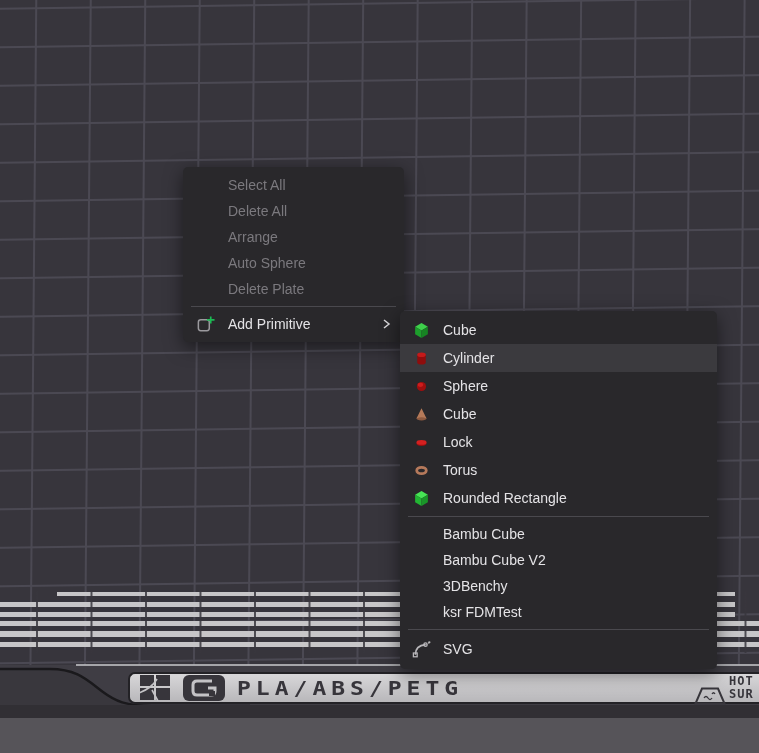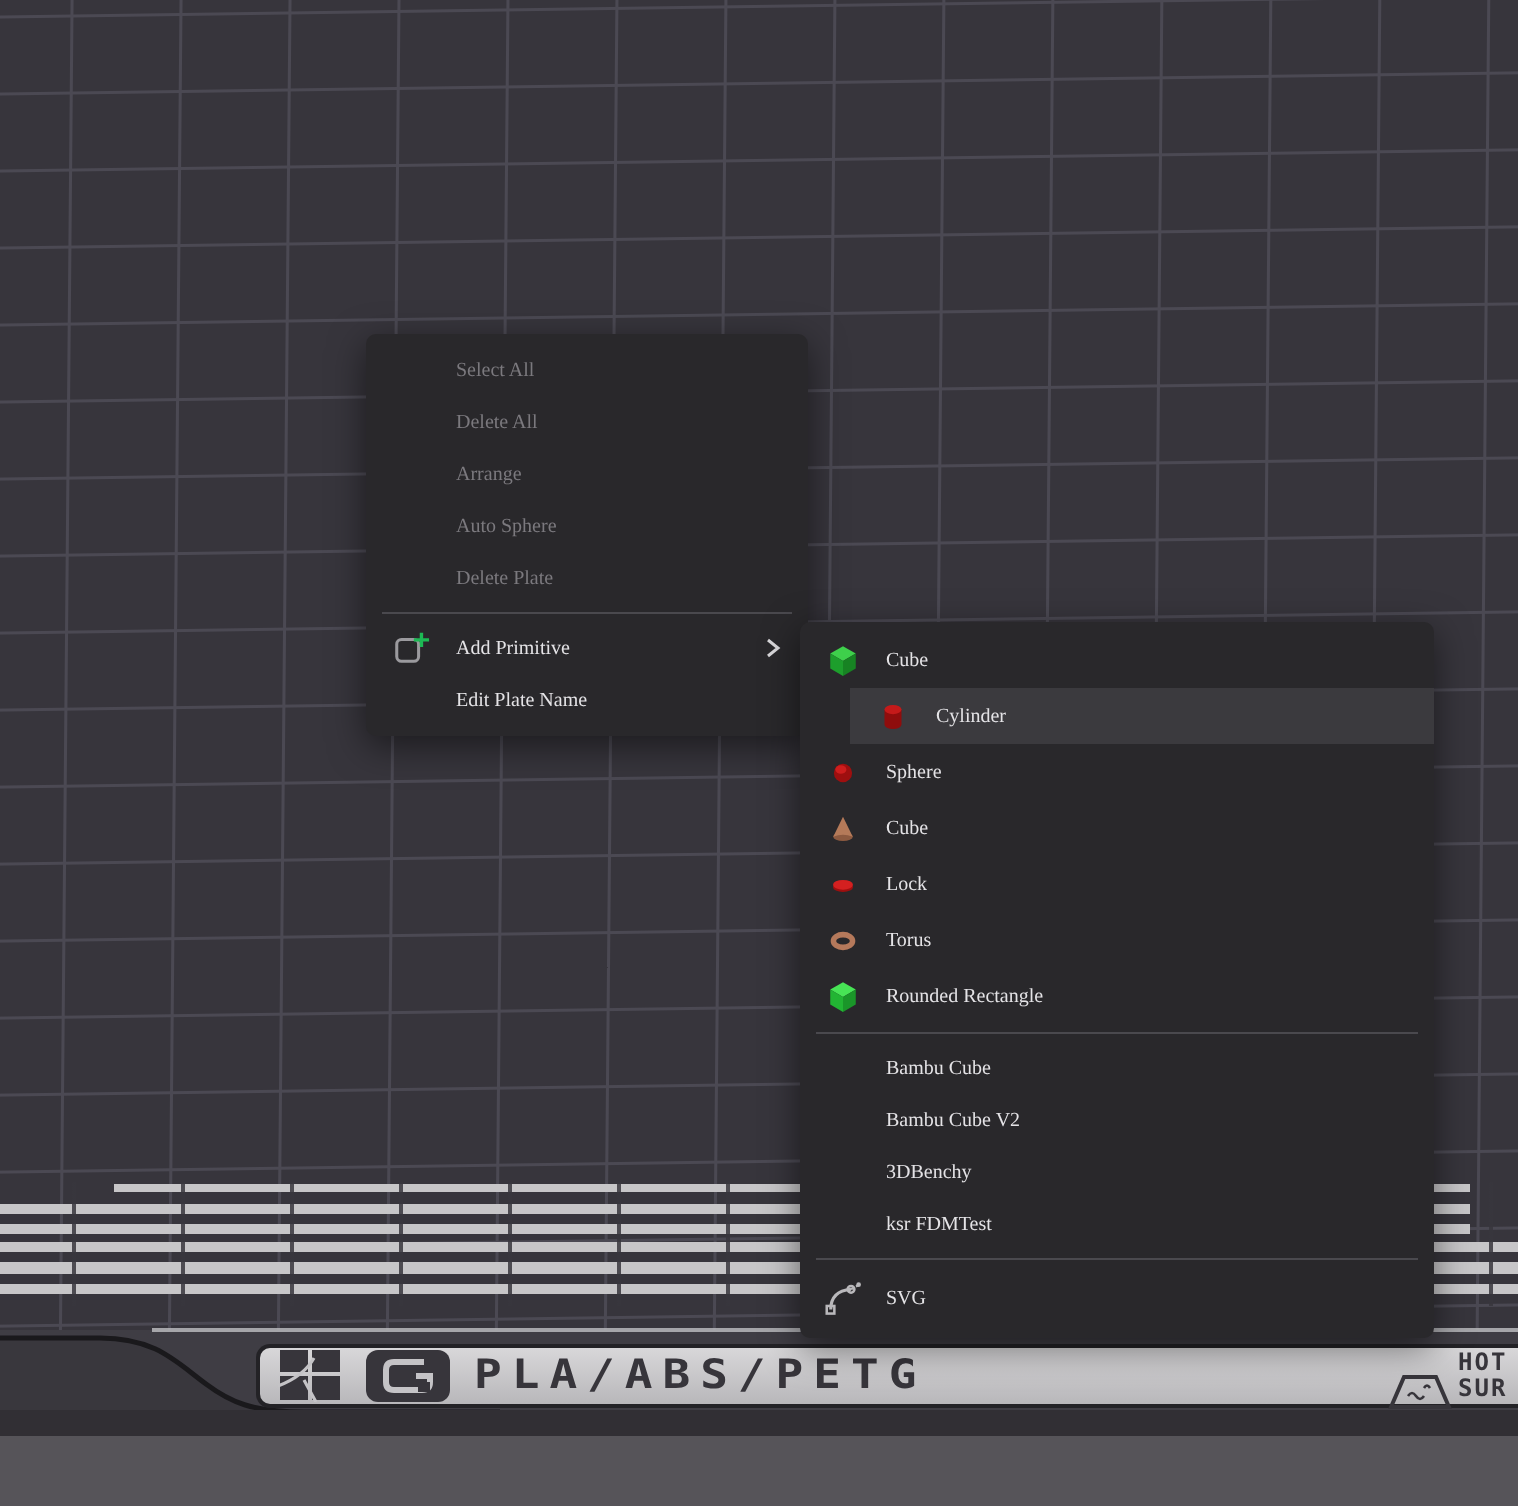--- a/index.html
+++ b/index.html
@@ -35,32 +35,32 @@
        transform:scaleY(.88);white-space:nowrap;}
   .hot-wrap{position:absolute;right:-1px;top:1px;text-align:left;
        font-family:"DejaVu Sans Mono",monospace;font-weight:bold;font-size:12px;
        line-height:13px;color:#37353b;letter-spacing:1px;width:44px;overflow:hidden;}
   .warn-icon{position:absolute;right:46px;bottom:-3px;}
   .strip-dark{position:absolute;left:0;top:705px;width:759px;height:13px;background:#312f34;}
   .strip-light{position:absolute;left:0;top:718px;width:759px;height:35px;background:#565459;}
 
   
   .menu{position:absolute;background:#29282b;border-radius:5px;
-        box-shadow:0 5px 18px rgba(0,0,0,.5);color:#e4e3e6;font-size:10px;
-        padding:5px 0;z-index:10;font-family:Liberation Serif, serif;}
+        box-shadow:0 5px 18px rgba(0,0,0,.5);color:#e4e3e6;font-size:14px;
+        padding:5px 0;z-index:10;}
   .main-menu{left:183px;top:167px;width:221px;}
   .submenu{left:400px;top:311px;width:317px;z-index:11;}
   .mi{display:flex;align-items:center;height:26px;}
   .submenu .mi{height:28px;}
   .submenu .mi.small{height:26px;}
   .mi .gutter{width:45px;display:flex;align-items:center;justify-content:center;flex:0 0 45px;}
   .submenu .mi .gutter{width:43px;flex:0 0 43px;}
   .mi .lbl{white-space:nowrap;}
   .mi.disabled{color:#7b797e;}
-  .mi.hover{background:#3b3a3e;margin-left:25px;}
+  .mi.hover{background:#3b3a3e;}
   .mi .chev{margin-left:auto;margin-right:12px;display:flex;align-items:center;}
   .sep{height:1px;background:#4a494e;margin:4px 8px;}
   .icon{display:flex;align-items:center;justify-content:center;}
 </style>
 </head>
 <body>
 
 <div class="stage">
 
   <div class="grid-layer"></div>
@@ -137,24 +137,20 @@
           <path d="M15.5,1.5 v7.5 M11.5,5.2 h8" fill="none" stroke="#1db954" stroke-width="1.8"></path>
         </svg>
       </span>
       <span class="lbl">Add Primitive</span>
       <span class="chev">
         <svg width="12" height="12" viewBox="0 0 12 12">
             <path d="M4,2 L9,6 L4,10" fill="none" stroke="#d8d7da" stroke-width="1.5"></path>
           </svg>
       </span>
     </div>
-    <div class="mi">
-      <span class="gutter"></span>
-        <span class="lbl">Edit Plate Name</span>
-    </div>
   </div>
 
   <div class="menu submenu">
 
     <div class="mi">
       <span class="gutter icon">
         <svg width="17" height="17" viewBox="0 0 16 16">
           <polygon points="8,1 14,4.5 8,8 2,4.5" fill="#3ed04b"></polygon>
           <polygon points="2,4.5 8,8 8,15 2,11.5" fill="#1d9e2c"></polygon>
           <polygon points="14,4.5 8,8 8,15 14,11.5" fill="#178323"></polygon>

